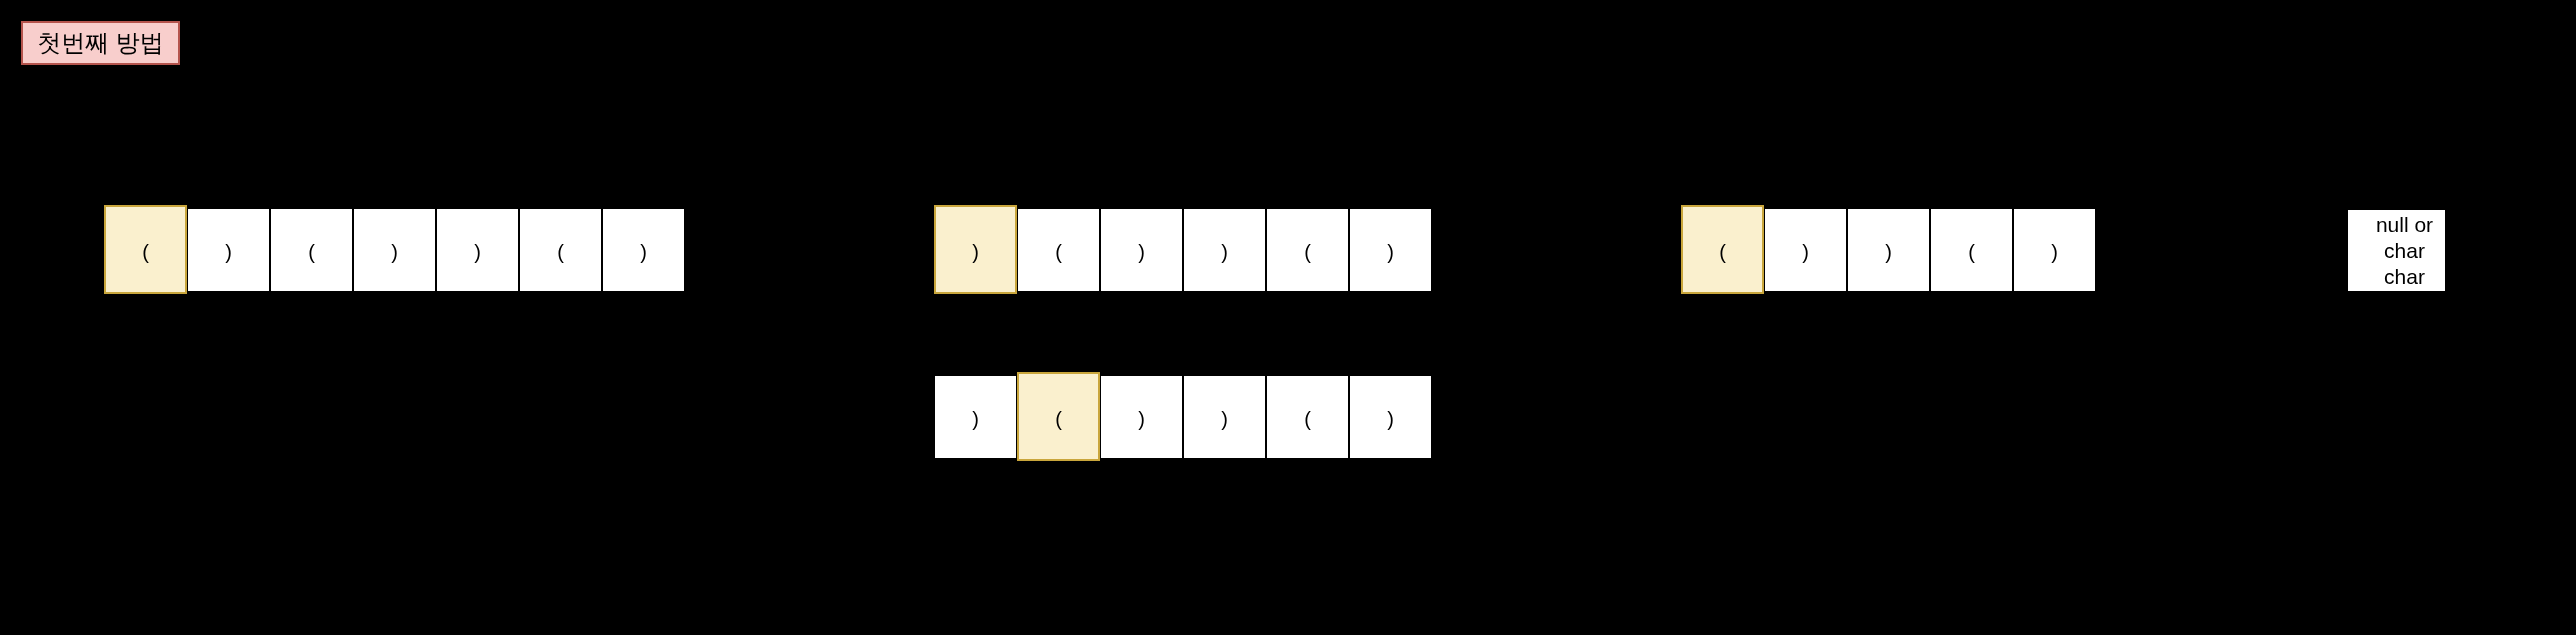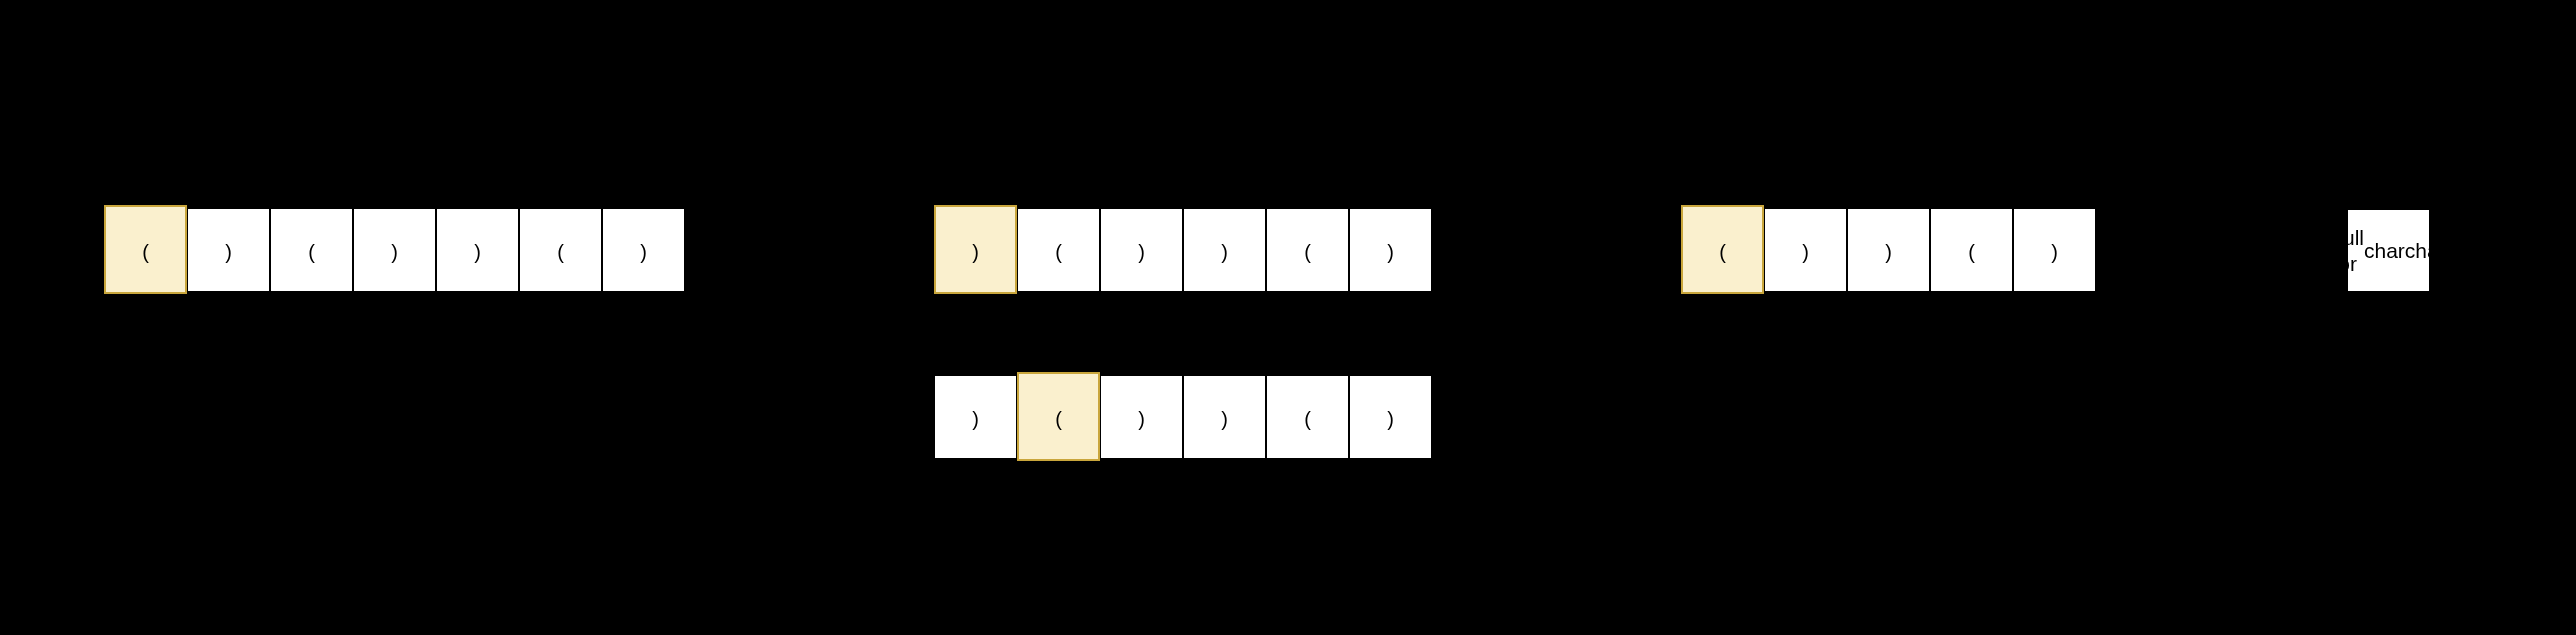--- a/index.html
+++ b/index.html
@@ -65,31 +65,35 @@
     position: absolute;
     left: 2348px;
     top: 210px;
     width: 81px;
     height: 81px;
     background: var(--cell-fill, #ffffff);
     color: #000;
     font-size: 21px;
     line-height: 26px;
     display: flex;
-    flex-direction: row;
+    flex-direction: column;
     align-items: center;
     justify-content: center;
     text-align: center;
+    padding-left: 16px;
   }
 </style>
 </head>
 <body>
 
 <div class="canvas">
 
+  <div class="title-box">
+    <span>첫번째 방법</span>
+  </div>
 
   <div class="row" id="row-0">
       <div class="cell hl">(</div>
       <div class="cell">)</div>
       <div class="cell">(</div>
       <div class="cell">)</div>
       <div class="cell">)</div>
       <div class="cell">(</div>
       <div class="cell">)</div>
     </div>

